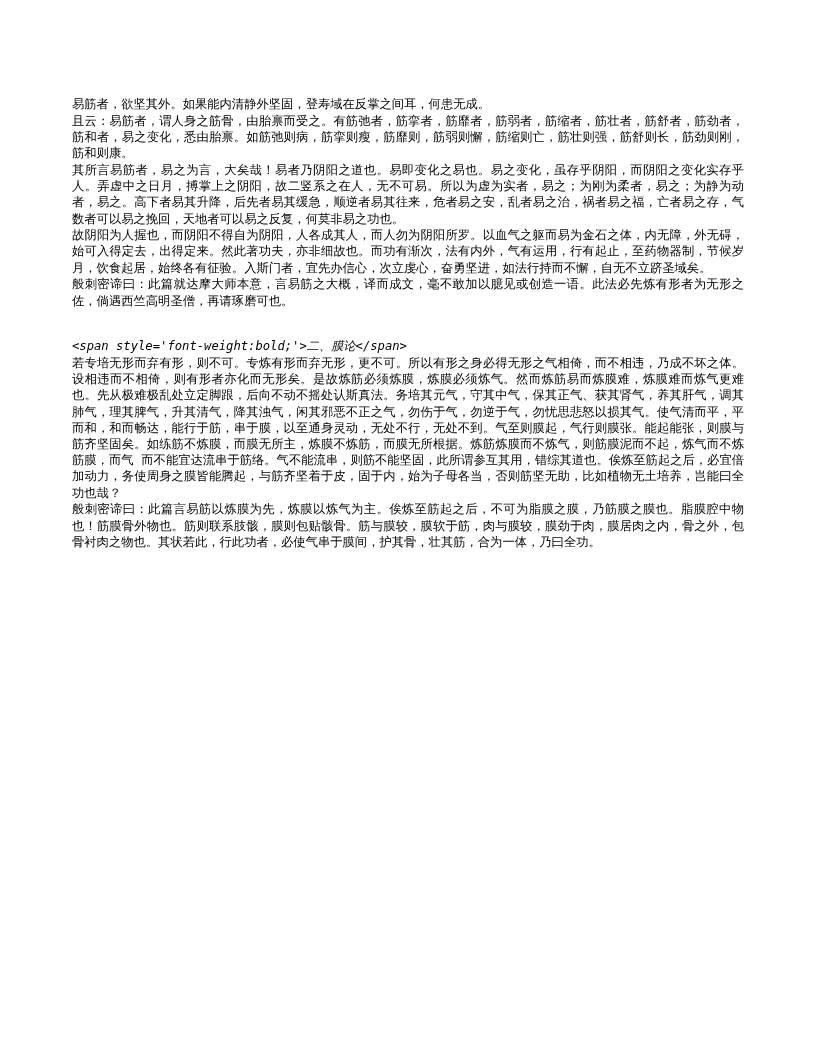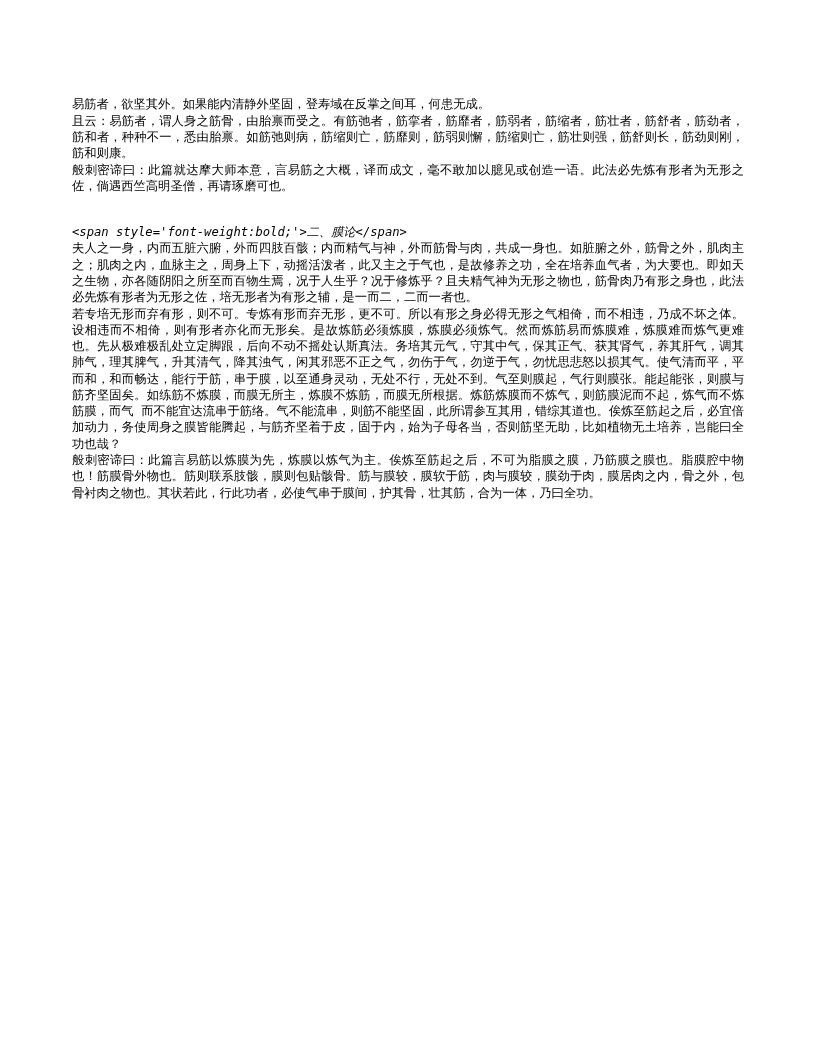--- a/index.html
+++ b/index.html
@@ -45,25 +45,26 @@
     font-style: italic;
   }
 </style>
 </head>
 <body>
 
 <div class="page">
   <div class="doc-body">
 
     <p class="para">易筋者，欲坚其外。如果能内清静外坚固，登寿域在反掌之间耳，何患无成。</p>
-    <p class="para">且云：易筋者，谓人身之筋骨，由胎禀而受之。有筋弛者，筋挛者，筋靡者，筋弱者，筋缩者，筋壮者，筋舒者，筋劲者，筋和者，种种不一，悉由胎禀。如筋弛则病，筋缩则亡，筋靡则，筋弱则懈，筋缩则亡，筋壮则强，筋舒则长，筋劲则刚，筋和则康。</p>
+    <p class="para">且云：易筋者，谓人身之筋骨，由胎禀而受之。有筋弛者，筋挛者，筋靡者，筋弱者，筋缩者，筋壮者，筋舒者，筋劲者，筋和者，易之变化，悉由胎禀。如筋弛则病，筋挛则瘦，筋靡则，筋弱则懈，筋缩则亡，筋壮则强，筋舒则长，筋劲则刚，筋和则康。</p>
+    <p class="para">其所言易筋者，易之为言，大矣哉！易者乃阴阳之道也。易即变化之易也。易之变化，虽存乎阴阳，而阴阳之变化实存乎人。弄虚中之日月，搏掌上之阴阳，故二竖系之在人，无不可易。所以为虚为实者，易之；为刚为柔者，易之；为静为动者，易之。高下者易其升降，后先者易其缓急，顺逆者易其往来，危者易之安，乱者易之治，祸者易之福，亡者易之存，气数者可以易之挽回，天地者可以易之反复，何莫非易之功也。</p>
+    <p class="para">故阴阳为人握也，而阴阳不得自为阴阳，人各成其人，而人勿为阴阳所罗。以血气之躯而易为金石之体，内无障，外无碍，始可入得定去，出得定来。然此著功夫，亦非细故也。而功有渐次，法有内外，气有运用，行有起止，至药物器制，节候岁月，饮食起居，始终各有征验。入斯门者，宜先办信心，次立虔心，奋勇坚进，如法行持而不懈，自无不立跻圣域矣。</p>
     <p class="para">般刺密谛曰：此篇就达摩大师本意，言易筋之大概，译而成文，毫不敢加以臆见或创造一语。此法必先炼有形者为无形之佐，倘遇西竺高明圣僧，再请琢磨可也。</p>
 
     <div class="spacer"></div>
 
     <p class="section-head raw-tag">&lt;span style='font-weight:bold;'&gt;二、膜论&lt;/span&gt;</p>
 
-    <p class="para">夫人之一身，内而五脏六腑，外而四肢百骸；内而精气与神，外而筋骨与肉，共成一身也。如脏腑之外，筋骨之外，肌肉主之；肌肉之内，血脉主之，周身上下，动摇活泼者，此又主之于气也，是故修养之功，全在培养血气者，为大要也。即如天之生物，亦各随阴阳之所至而百物生焉，况于人生乎？况于修炼乎？且夫精气神为无形之物也，筋骨肉乃有形之身也，此法必先炼有形者为无形之佐，培无形者为有形之辅，是一而二，二而一者也。</p>
     <p class="para">若专培无形而弃有形，则不可。专炼有形而弃无形，更不可。所以有形之身必得无形之气相倚，而不相违，乃成不坏之体。设相违而不相倚，则有形者亦化而无形矣。是故炼筋必须炼膜，炼膜必须炼气。然而炼筋易而炼膜难，炼膜难而炼气更难也。先从极难极乱处立定脚跟，后向不动不摇处认斯真法。务培其元气，守其中气，保其正气、获其肾气，养其肝气，调其肺气，理其脾气，升其清气，降其浊气，闲其邪恶不正之气，勿伤于气，勿逆于气，勿忧思悲怒以损其气。使气清而平，平而和，和而畅达，能行于筋，串于膜，以至通身灵动，无处不行，无处不到。气至则膜起，气行则膜张。能起能张，则膜与筋齐坚固矣。如练筋不炼膜，而膜无所主，炼膜不炼筋，而膜无所根据。炼筋炼膜而不炼气，则筋膜泥而不起，炼气而不炼筋膜，而气  而不能宜达流串于筋络。气不能流串，则筋不能坚固，此所谓参互其用，错综其道也。俟炼至筋起之后，必宜倍加动力，务使周身之膜皆能腾起，与筋齐坚着于皮，固于内，始为子母各当，否则筋坚无助，比如植物无土培养，岂能曰全功也哉？</p>
     <p class="para">般刺密谛曰：此篇言易筋以炼膜为先，炼膜以炼气为主。俟炼至筋起之后，不可为脂膜之膜，乃筋膜之膜也。脂膜腔中物也！筋膜骨外物也。筋则联系肢骸，膜则包贴骸骨。筋与膜较，膜软于筋，肉与膜较，膜劲于肉，膜居肉之内，骨之外，包骨衬肉之物也。其状若此，行此功者，必使气串于膜间，护其骨，壮其筋，合为一体，乃曰全功。</p>
 
   </div>
 </div>
 
 </body></html>

